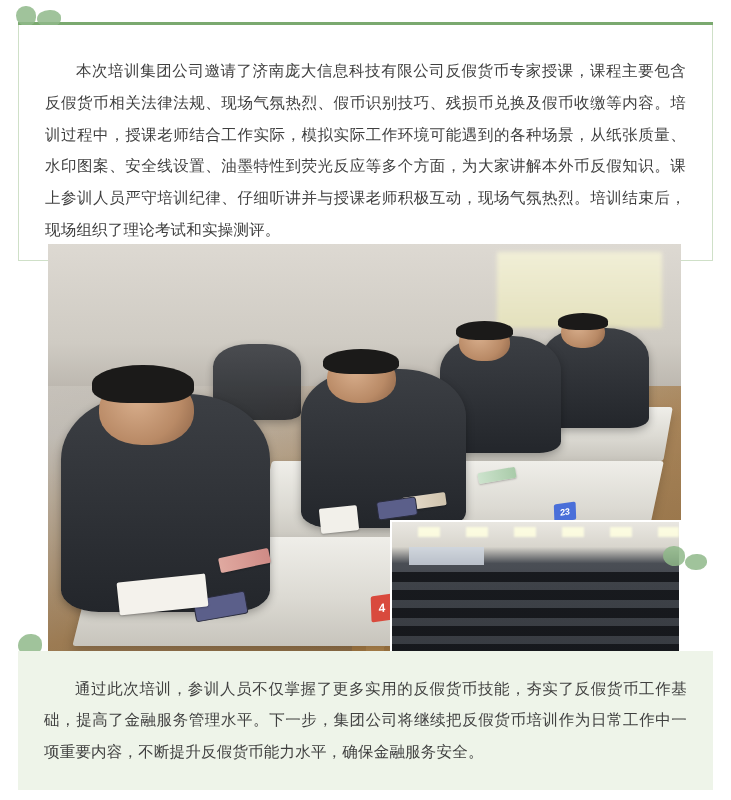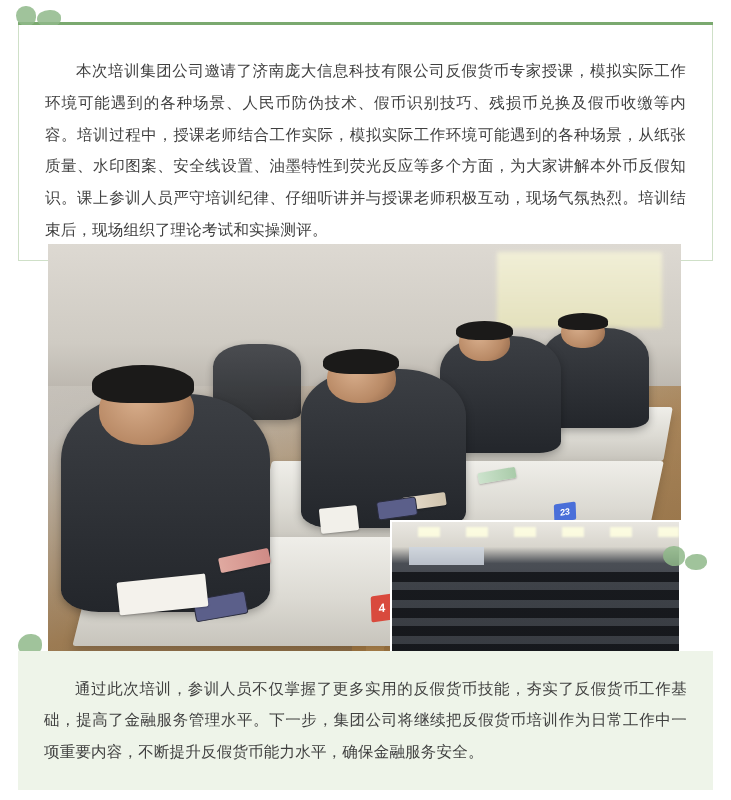--- a/index.html
+++ b/index.html
@@ -235,21 +235,21 @@
 <div class="page">
 
   <div class="top-rule"></div>
 
   <div class="leaf leaf-tl">
     <span class="a"></span>
       <span class="b"></span>
   </div>
 
   <div class="para-card">
-    <p class="body-text">本次培训集团公司邀请了济南庞大信息科技有限公司反假货币专家授课，模拟实际工作环境可能遇到的各种场景、人民币防伪技术、假币识别技巧、残损币兑换及假币收缴等内容。培训过程中，授课老师结合工作实际，模拟实际工作环境可能遇到的各种场景，从纸张质量、水印图案、安全线设置、油墨特性到荧光反应等多个方面，为大家讲解本外币反假知识。课上参训人员严守培训纪律、仔细听讲并与授课老师积极互动，现场气氛热烈。培训结束后，现场组织了理论考试和实操测评。</p>
+    <p class="body-text">本次培训集团公司邀请了济南庞大信息科技有限公司反假货币专家授课，课程主要包含反假货币相关法律法规、现场气氛热烈、假币识别技巧、残损币兑换及假币收缴等内容。培训过程中，授课老师结合工作实际，模拟实际工作环境可能遇到的各种场景，从纸张质量、水印图案、安全线设置、油墨特性到荧光反应等多个方面，为大家讲解本外币反假知识。课上参训人员严守培训纪律、仔细听讲并与授课老师积极互动，现场气氛热烈。培训结束后，现场组织了理论考试和实操测评。</p>
   </div>
 
   <div class="photo-wrap">
     <div class="photo">
       <div class="ph-wall"></div>
       <div class="ph-window"></div>
       <div class="ph-floor"></div>
 
       <div class="ph-desk desk3"></div>
       <div class="ph-person p5"></div>

